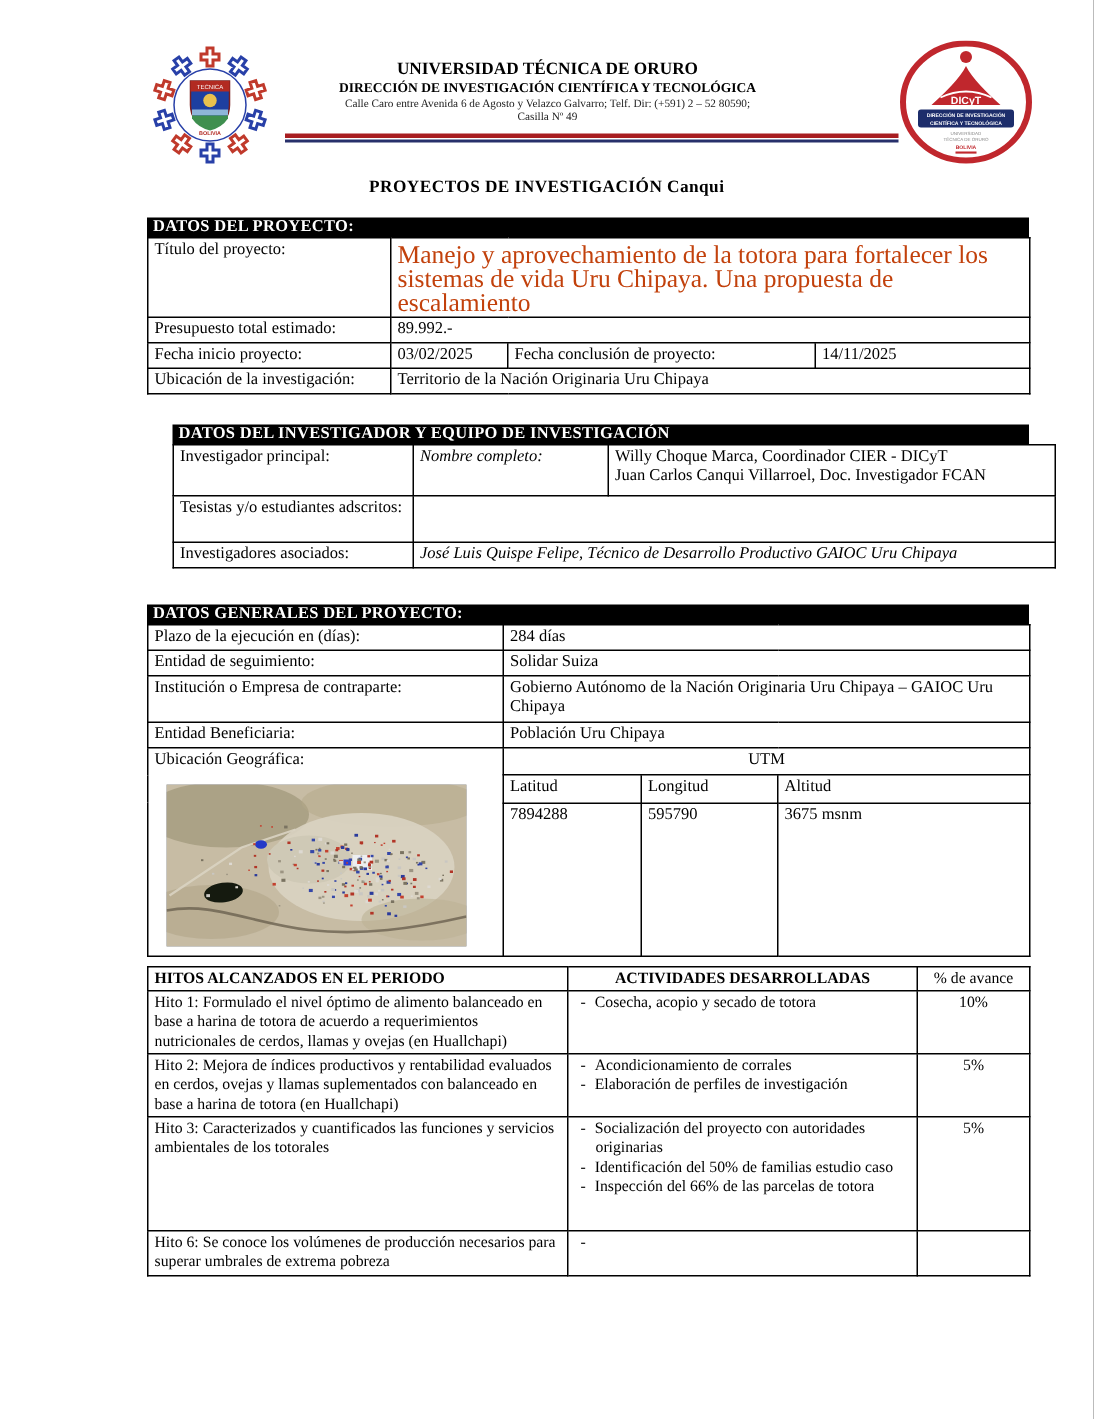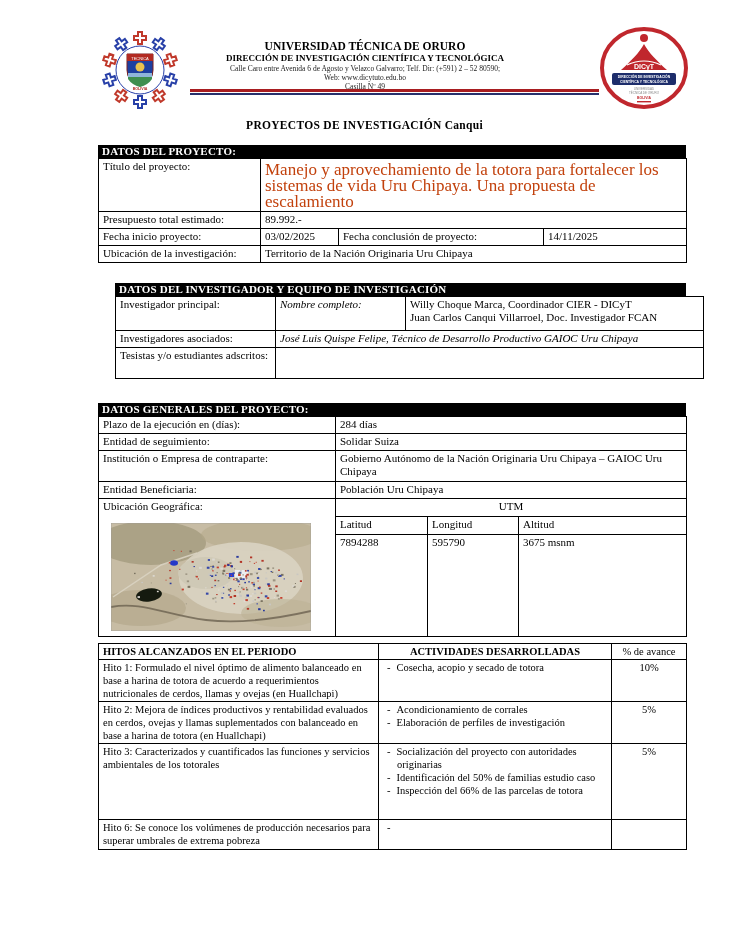--- a/index.html
+++ b/index.html
@@ -97,21 +97,20 @@
       <rect x="32" y="47" width="24" height="4" fill="#8fb6d9"></rect>
       <path d="M32,51 h24 v2 q-4,6 -12,8 q-8,-2 -12,-8 Z" fill="#3f8f4f"></path>
       <text x="44" y="64" font-size="3.6" fill="#b22a22" text-anchor="middle" font-weight="bold">BOLIVIA</text>
     </svg>
   </div>
 
   <div class="head-text">
     <div class="head-univ">UNIVERSIDAD TÉCNICA DE ORURO</div>
     <div class="head-dir">DIRECCIÓN DE INVESTIGACIÓN CIENTÍFICA Y TECNOLÓGICA</div>
     <div class="head-small">Calle Caro entre Avenida 6 de Agosto y Velazco Galvarro; Telf. Dir: (+591) 2 – 52 80590;</div>
-    <div class="head-small">Web: www.dicytuto.edu.bo</div>
     <div class="head-small">Casilla Nº 49</div>
   </div>
 
   <div class="logo-right">
     <svg width="90" height="84" viewBox="0 0 90 84">
       <ellipse cx="45" cy="41" rx="42" ry="39" fill="#fff" stroke="#c0272d" stroke-width="4"></ellipse>
       <circle cx="45" cy="11" r="4" fill="#c0272d"></circle>
       <path d="M45,17 C41,25 31,35 22,43 L68,43 C59,35 49,25 45,17 Z" fill="#c0272d"></path>
       <path d="M28,38 q17,-8 34,0" stroke="#fff" stroke-width="1.2" fill="none"></path>
       <text x="45" y="42" font-size="7" fill="#fff" text-anchor="middle" font-weight="bold">DICyT</text>
@@ -174,27 +173,27 @@
           </colgroup>
         <tbody>
             <tr style="height:34px">
           <td>Investigador principal:</td>
           <td class="italic">Nombre completo:</td>
           <td>
             <div>Willy Choque Marca, Coordinador CIER - DICyT</div>
             <div>Juan Carlos Canqui Villarroel, Doc. Investigador FCAN</div>
           </td>
         </tr>
+        <tr style="height:31px">
+          <td>Tesistas y/o estudiantes adscritos:</td>
+          <td colspan="2"></td>
+        </tr>
         <tr style="height:17px">
           <td>Investigadores asociados:</td>
           <td colspan="2" class="italic">José Luis Quispe Felipe, Técnico de Desarrollo Productivo GAIOC Uru Chipaya</td>
-        </tr>
-        <tr style="height:31px">
-          <td>Tesistas y/o estudiantes adscritos:</td>
-          <td colspan="2"></td>
         </tr>
       </tbody>
         </table>
     </div>
 
     <div class="sec3">
       <div class="section-bar">DATOS GENERALES DEL PROYECTO:</div>
       <table>
         <colgroup>
             <col style="width:237px">

